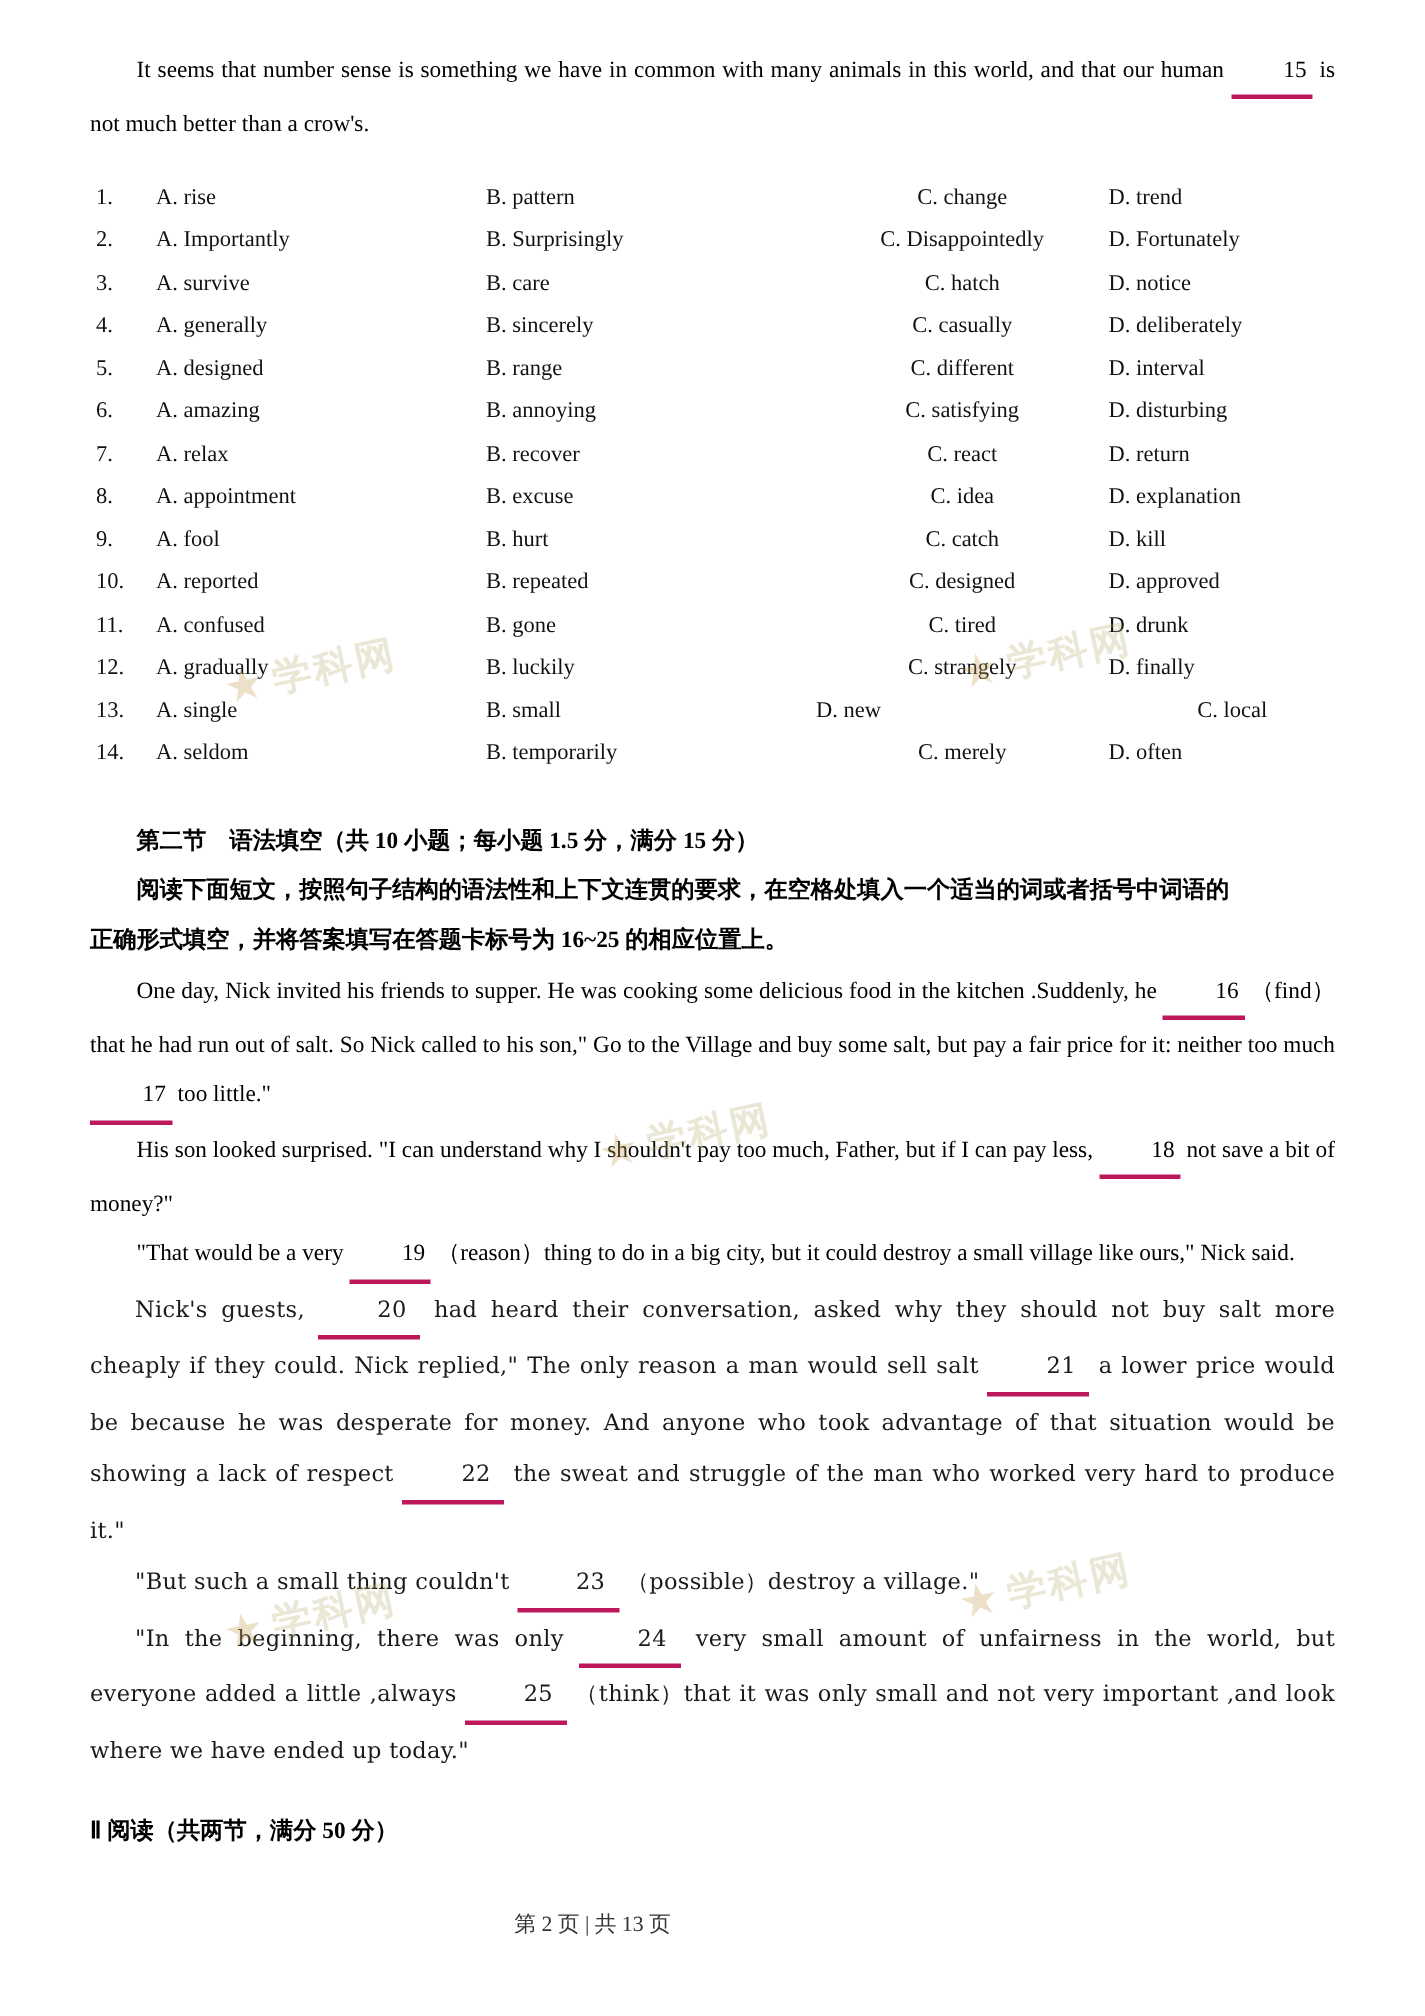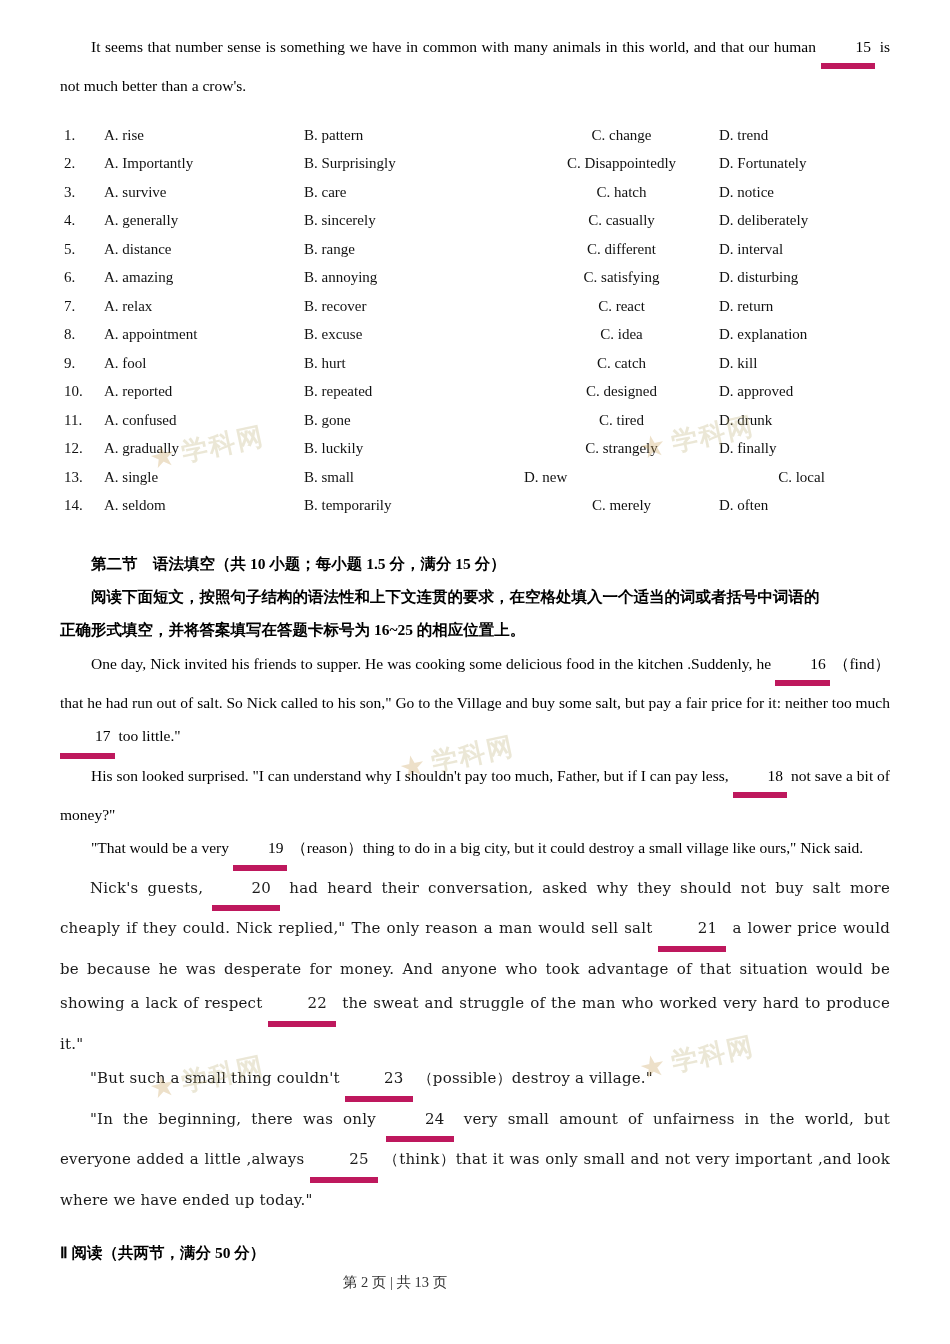--- a/index.html
+++ b/index.html
@@ -25,21 +25,21 @@
   .para {
     font-size: 15.5px;
     line-height: 2.15;
     text-align: justify;
     margin: 0 0 0 0;
   }
   .indent {
     text-indent: 2em;
   }
   .blank {
-    border-bottom: 6px solid #be185d;
+    border-bottom: 3px solid #be185d;
     display: inline-block;
     min-width: 30px;
     text-align: center;
     padding: 0 4px;
   }
   
   .options {
     margin-top: 18px;
     margin-left: 4px;
   }
@@ -50,21 +50,21 @@
     color: #111;
   }
   .opt-num {
     width: 40px;
     flex: 0 0 40px;
   }
   .opt-cell {
     flex: 0 0 auto;
   }
   .opt-a { width: 200px; }
-  .opt-b { width: 220px; }
+  .opt-b { width: 220px; margin-left: 20px; }
   .opt-c { width: 195px; text-align: center; }
   .opt-d { width: 180px; }
 
   .section-head {
     margin-top: 28px;
     font-size: 15.5px;
     font-weight: bold;
     text-indent: 2em;
     line-height: 2.1;
   }
@@ -169,21 +169,21 @@
     <div class="opt-row">
       <span class="opt-num">4.</span>
       <span class="opt-cell opt-a">A. generally</span>
       <span class="opt-cell opt-b">B. sincerely</span>
       <span class="opt-cell opt-c">C. casually</span>
       <span class="opt-cell opt-d">D. deliberately</span>
     </div>
 
     <div class="opt-row">
       <span class="opt-num">5.</span>
-      <span class="opt-cell opt-a">A. distance</span>
+      <span class="opt-cell opt-a">A. designed</span>
       <span class="opt-cell opt-b">B. range</span>
       <span class="opt-cell opt-c">C. different</span>
       <span class="opt-cell opt-d">D. interval</span>
     </div>
 
     <div class="opt-row">
       <span class="opt-num">6.</span>
       <span class="opt-cell opt-a">A. amazing</span>
       <span class="opt-cell opt-b">B. annoying</span>
       <span class="opt-cell opt-c">C. satisfying</span>

